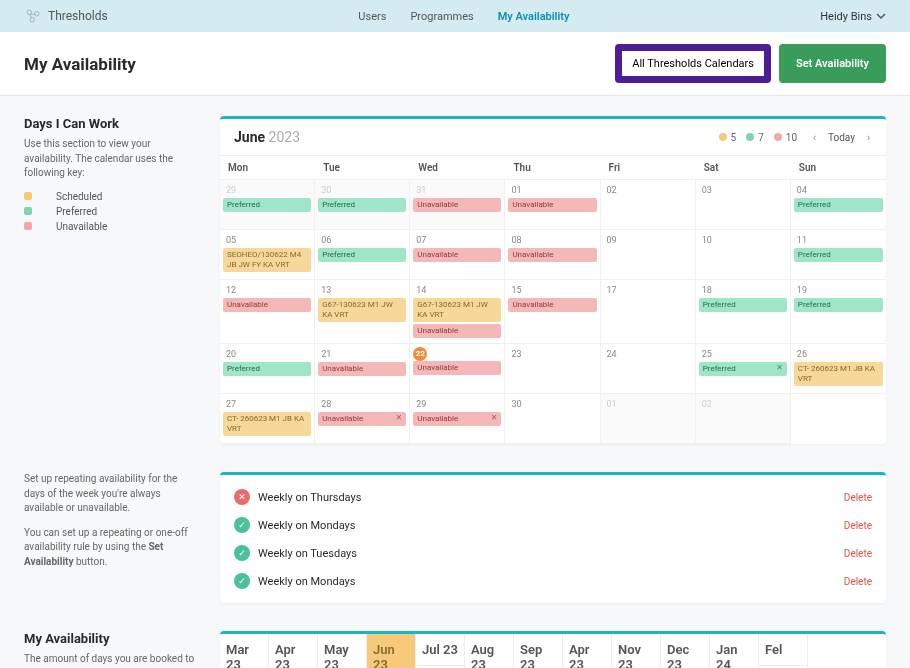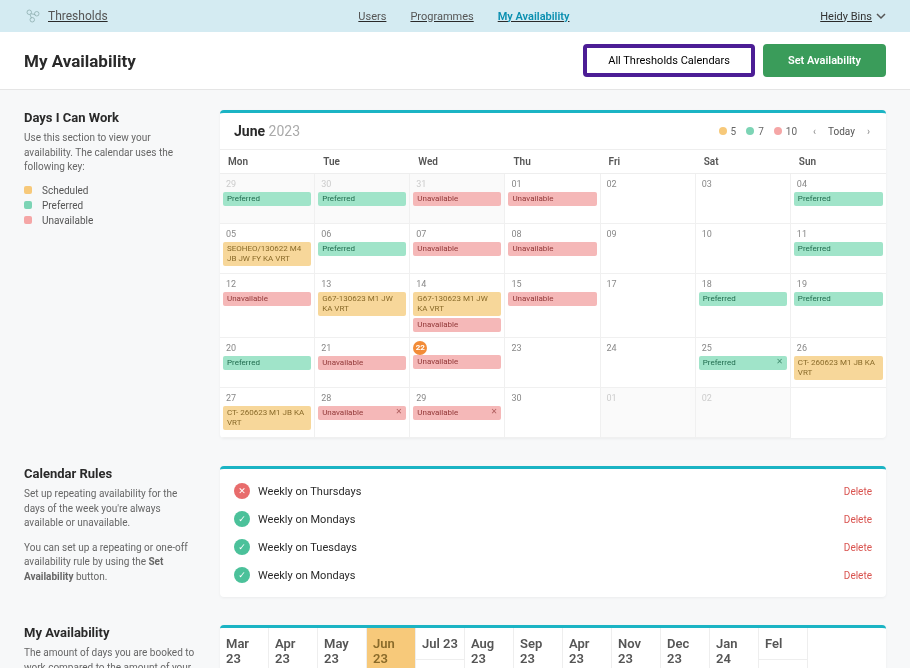--- a/index.html
+++ b/index.html
@@ -1,36 +1,36 @@
 <!DOCTYPE html>
 <html><head>
 <meta charset="utf-8">
 <style>
   *{box-sizing:border-box;margin:0;padding:0;font-family:-apple-system,BlinkMacSystemFont,"Segoe UI",Roboto,sans-serif;}
   body{background:#f7f8f9;color:#2a2a2a;font-size:12px;}
-  .topbar{background:#d4ebf2;height:32px;display:flex;align-items:center;padding:0 24px;justify-content:space-between;text-decoration:underline;}
+  .topbar{background:#d4ebf2;height:32px;display:flex;align-items:center;padding:0 24px;justify-content:space-between;}
   .logo{display:flex;align-items:center;gap:6px;font-size:12px;color:#555;}
   .logo svg{width:18px;height:18px;}
   .nav{display:flex;gap:24px;font-size:11px;}
   .nav a{text-decoration:none;color:#555;}
   .nav a.active{color:#0a8fb0;font-weight:600;}
   .user-menu{font-size:11px;color:#333;display:flex;align-items:center;gap:4px;}
   .user-menu svg{width:10px;height:10px;}
   .pagehead{background:#fff;border-bottom:1px solid #e5e5e5;padding:12px 24px;display:flex;align-items:center;justify-content:space-between;}
   .pagehead h1{font-size:17px;font-weight:700;}
   .pagehead-actions{display:flex;gap:8px;}
-  .btn{font-size:11px;padding:6px 21px;border-radius:4px;border:4px solid #4c1d95;background:#fff;cursor:pointer;text-align:right;}
+  .btn{font-size:11px;padding:6px 10px;border-radius:4px;border:7px solid #4c1d95;background:#fff;cursor:pointer;text-align:right;}
   .btn.primary{background:#3a9c5a;color:#fff;border-color:#3a9c5a;font-weight:600;}
   .content{max-width:910px;margin:0 auto;padding:20px 24px 40px;}
   .section{display:flex;gap:20px;margin-bottom:28px;}
   .side{width:176px;flex:0 0 176px;}
   .side h2{font-size:13px;font-weight:700;margin-bottom:6px;}
   .side p{font-size:10px;color:#666;line-height:1.45;margin-bottom:10px;}
   .side strong{font-weight:700;}
-  .legend-item{display:flex;align-items:center;gap:10px;font-size:10px;color:#555;margin-bottom:4px;text-align:right;}
+  .legend-item{display:flex;align-items:center;gap:24px;font-size:10px;color:#555;margin-bottom:4px;text-align:right;}
   .dot{width:8px;height:8px;border-radius:2px;display:inline-block;}
   .dot.scheduled{background:#f7c97a;}
   .dot.preferred{background:#7cd4b5;}
   .dot.unavailable{background:#f5a6a6;}
   .main{flex:1;min-width:0;}
   .card{background:#fff;border-radius:4px;border-top:3px solid #1bb4c4;box-shadow:0 1px 3px rgba(0,0,0,.05);overflow:hidden;}
   .cal-header{display:flex;align-items:center;justify-content:space-between;padding:10px 14px;}
   .cal-title{font-size:14px;font-weight:700;}
   .cal-title .year{color:#aaa;font-weight:400;}
   .cal-header-right{display:flex;align-items:center;gap:14px;}
@@ -345,21 +345,20 @@
             <div class="cell out">
               <div class="date">02</div>
             </div>
           </div>
       </div>
     </div>
   </div>
 
   <div class="section">
     <div class="side">
-      <h2>Calendar Rules</h2>
       <p>Set up repeating availability for the days of the week you're always available or unavailable.</p>
       <p><span>You can set up a repeating or one-off availability rule by using the </span><strong>Set Availability</strong><span> button.</span></p>
     </div>
     <div class="main">
       <div class="card rules" id="rules-list">
           <div class="rule">
             <div class="rule-left">
               <div class="rule-icon unavail">✕</div>
               <span>Weekly on Thursdays</span>
             </div>

